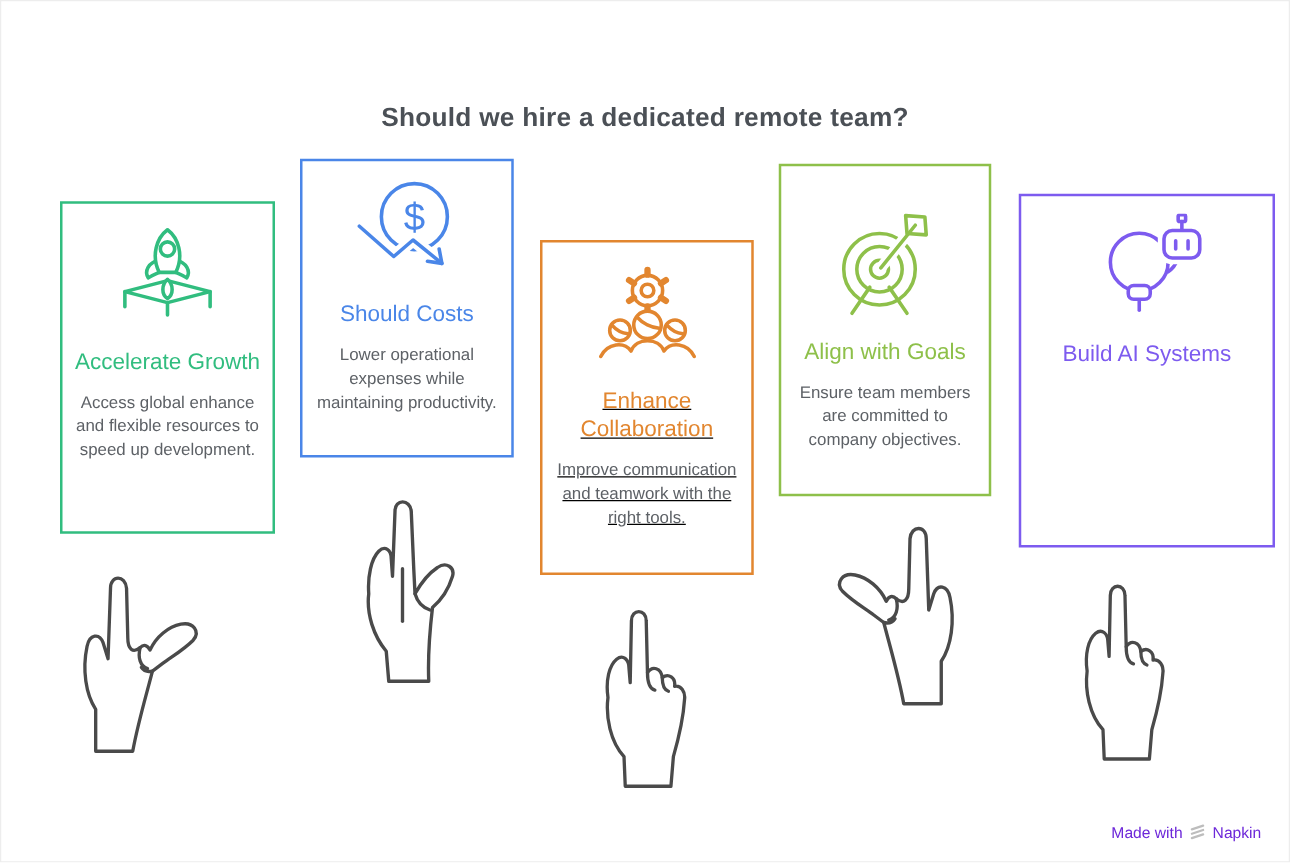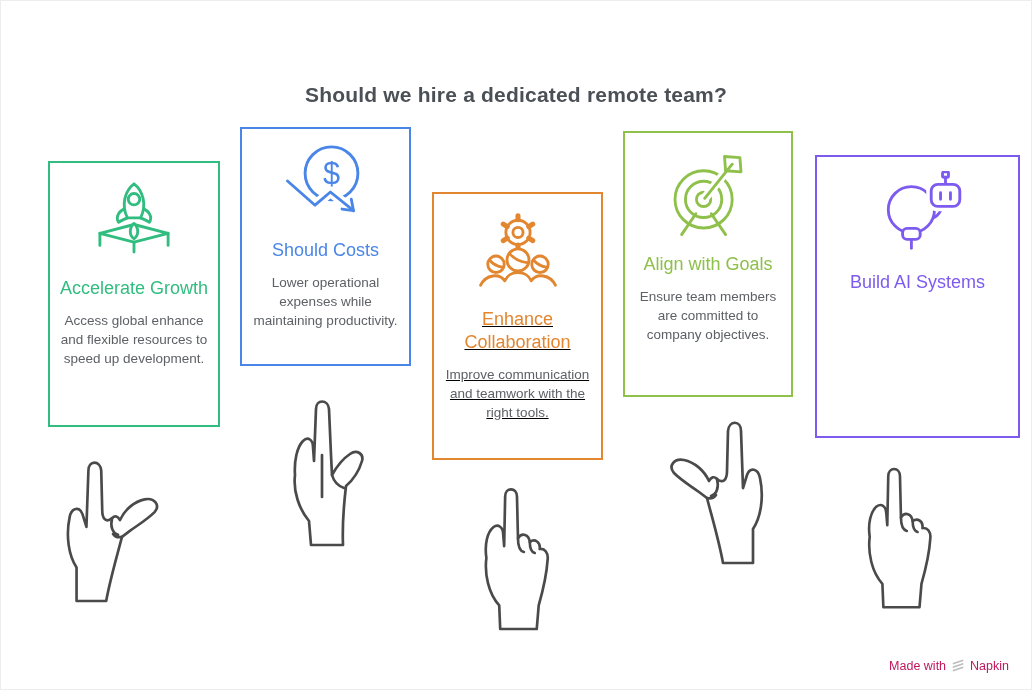--- a/index.html
+++ b/index.html
@@ -21,28 +21,28 @@
   .card .card-title{
     margin-top:12px;font-size:18px;line-height:1.28;color:var(--accent,#999);
   }
   .card .card-desc{
     margin-top:12px;font-size:13.5px;line-height:1.4;color:#5d6166;max-width:156px;text-align:center;
   }
   .hand{position:absolute;color:#4a4a4a;}
   .hand.mirrored{transform:scaleX(-1);}
   .footer{
     position:absolute;right:22px;bottom:16px;display:flex;align-items:center;gap:5px;
-    font-size:12.5px;color:#be185d;
+    font-size:12.5px;color:#6d28d9;
   }
   .footer svg{display:block;}
   
   #card-0{left:47px;top:160px;width:172px;height:266px;}
   #card-1{left:239px;top:126px;width:171px;height:239px;padding-top:10px;}
   #card-2{left:431px;top:191px;width:171px;height:268px;text-decoration:underline;}
-  #card-3{left:622px;top:130px;width:170px;height:266px;padding-top:20px;}
+  #card-3{left:622px;top:130px;width:170px;height:266px;padding-top:36px;}
   #card-4{left:814px;top:154px;width:205px;height:283px;}
   #hand-1{left:58px;top:446px;}
   #hand-2{left:278px;top:384px;}
   #hand-3{left:472px;top:474px;}
   #hand-4{left:648px;top:392px;}
   #hand-5{left:856px;top:452px;}
 </style>
 </head>
 <body>
 

